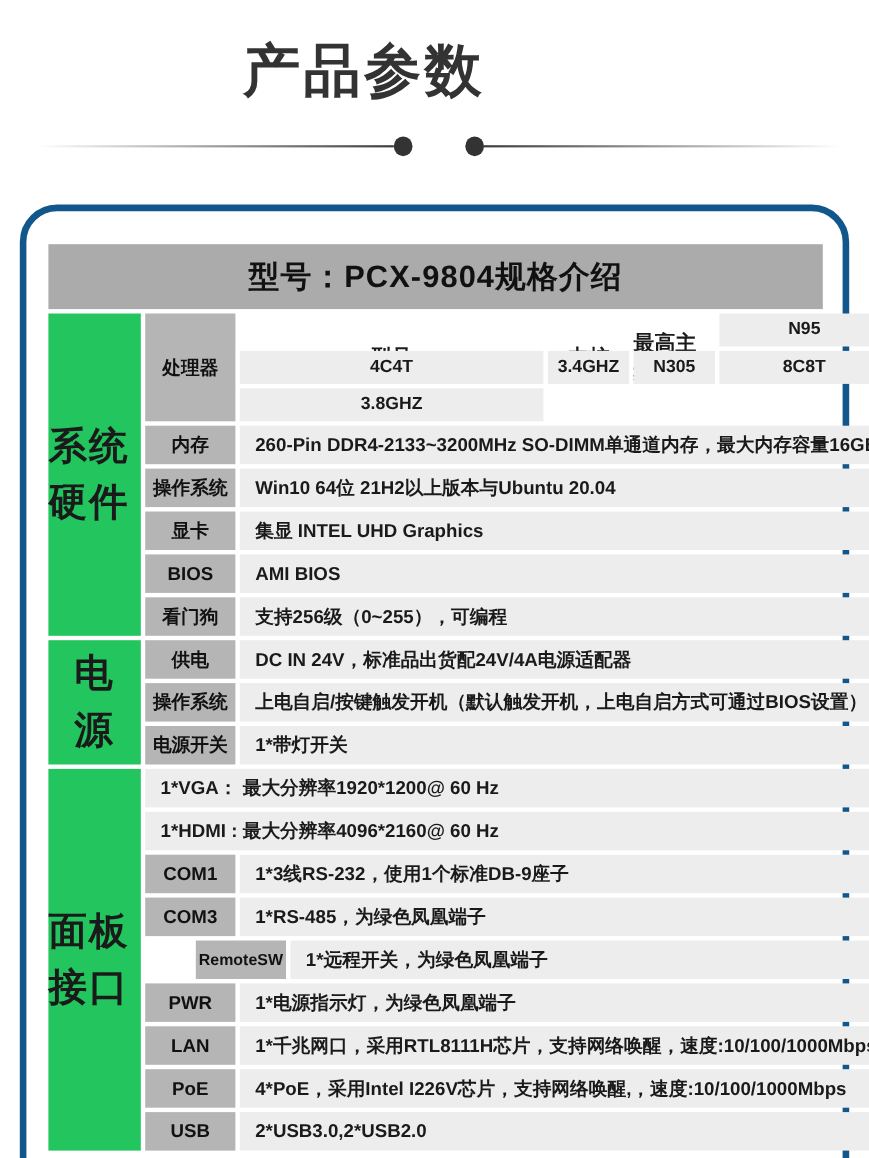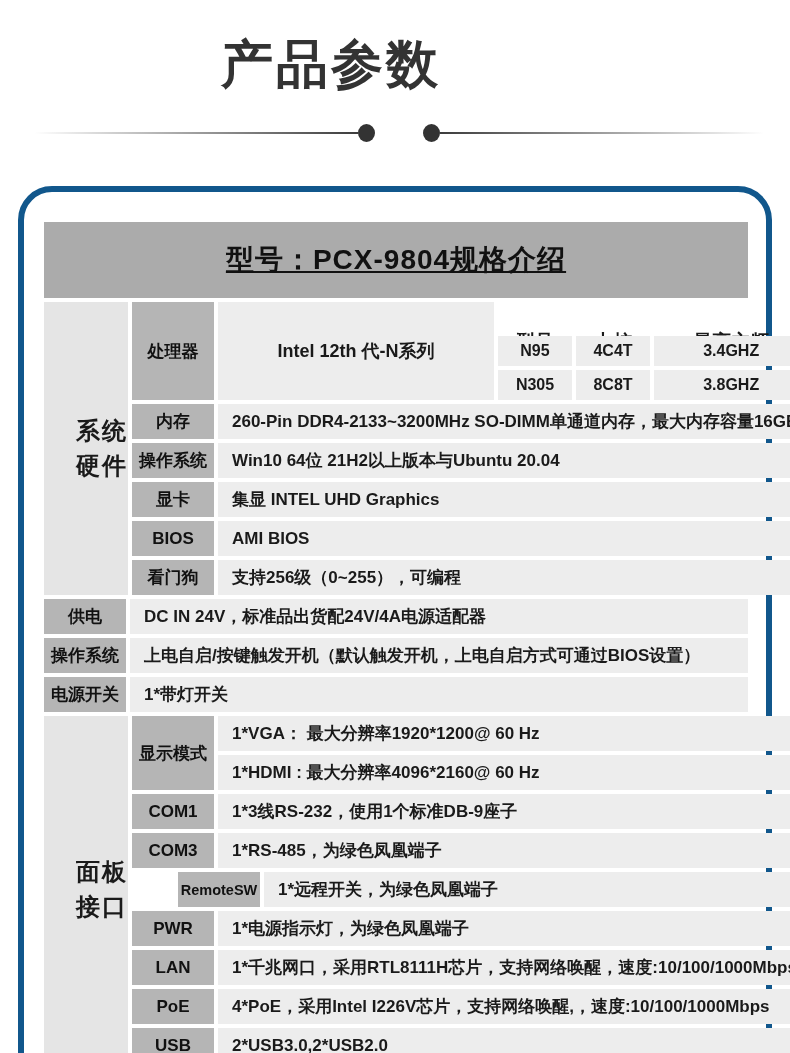--- a/index.html
+++ b/index.html
@@ -35,29 +35,29 @@
     position:absolute; left:18px; top:186px; width:754px; height:1020px;
     border:6px solid #11578c;
     border-radius:34px 34px 0 0;
     background:#ffffff;
     padding:30px 20px 0 20px;
   }
 
   
   .spec-table { width:704px; }
   .table-header {
-    height:76px; background:#ababab; margin-bottom:4px;
+    height:59px; background:#ababab; margin-bottom:4px;
     display:flex; align-items:center; justify-content:center;
-    font-size:28px; font-weight:700; color:#111111; letter-spacing:1px;text-decoration:underline;
+    font-size:28px; font-weight:700; color:#111111; letter-spacing:1px;
   }
   .section { display:flex; gap:4px; margin-bottom:4px; }
   .cat-cell {
-    flex:0 0 84px; background:#e5e5e5;
-    display:flex; flex-direction:column; align-items:flex-end; justify-content:center;
-    font-size:24px; font-weight:700; color:#1a1a1a; line-height:1.45;
+    flex:0 0 84px; background:#22c55e;
+    display:flex; flex-direction:column; align-items:flex-start; justify-content:center;
+    font-size:35px; font-weight:700; color:#1a1a1a; line-height:1.45;
     letter-spacing:2px; text-align:center;
   }
   .rows { flex:1; display:flex; flex-direction:column; gap:4px; }
   .row { display:flex; gap:4px; }
   .label-cell {
     flex:0 0 82px; background:#b5b5b5; min-height:35px;
     display:flex; align-items:center; justify-content:center;
     font-size:17px; font-weight:700; color:#111111; text-align:center;
   }
   .label-cell.small { font-size:14.5px; letter-spacing:0;margin-left:46px; }
@@ -109,21 +109,20 @@
     <div id="sections-root">
         <div class="section">
           <div class="cat-cell">
             <div>系统</div>
             <div>硬件</div>
           </div>
           <div class="rows">
             <div class="row">
               <div class="label-cell">处理器</div>
               <div class="proc-grid">
-                <div class="proc-family">Intel 12th 代-N系列</div>
                 <div class="cpu-h">型号</div>
                 <div class="cpu-h">内核</div>
                 <div class="cpu-h">最高主频</div>
                 <div class="cpu-c">N95</div>
                 <div class="cpu-c">4C4T</div>
                 <div class="cpu-c">3.4GHZ</div>
                 <div class="cpu-c">N305</div>
                 <div class="cpu-c">8C8T</div>
                 <div class="cpu-c">3.8GHZ</div>
               </div>
@@ -144,20 +143,23 @@
               <div class="label-cell">BIOS</div>
               <div class="value-cell">AMI BIOS</div>
             </div>
             <div class="row">
               <div class="label-cell">看门狗</div>
               <div class="value-cell">支持256级（0~255），可编程</div>
             </div>
           </div>
         </div>
         <div class="section">
+          <div class="cat-cell">
+            <div>电 源</div>
+          </div>
           <div class="rows">
             <div class="row">
               <div class="label-cell">供电</div>
               <div class="value-cell">DC IN 24V，标准品出货配24V/4A电源适配器</div>
             </div>
             <div class="row">
               <div class="label-cell">操作系统</div>
               <div class="value-cell">上电自启/按键触发开机（默认触发开机，上电自启方式可通过BIOS设置）</div>
             </div>
             <div class="row">
@@ -166,21 +168,20 @@
             </div>
           </div>
         </div>
         <div class="section">
           <div class="cat-cell">
             <div>面板</div>
             <div>接口</div>
           </div>
           <div class="rows">
             <div class="row">
-              <div class="label-cell">显示模式</div>
               <div class="value-stack">
                 <div class="value-cell">1*VGA： 最大分辨率1920*1200@ 60 Hz</div>
                 <div class="value-cell">1*HDMI : 最大分辨率4096*2160@ 60 Hz</div>
               </div>
             </div>
             <div class="row">
               <div class="label-cell">COM1</div>
               <div class="value-cell">1*3线RS-232，使用1个标准DB-9座子</div>
             </div>
             <div class="row">

